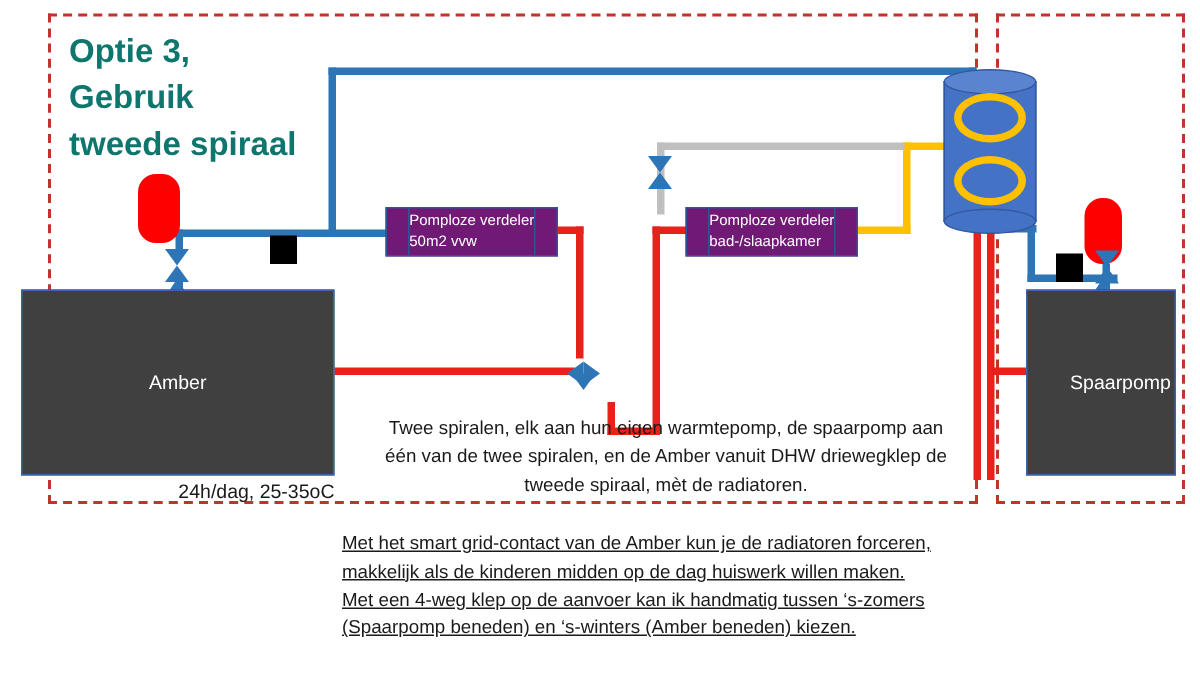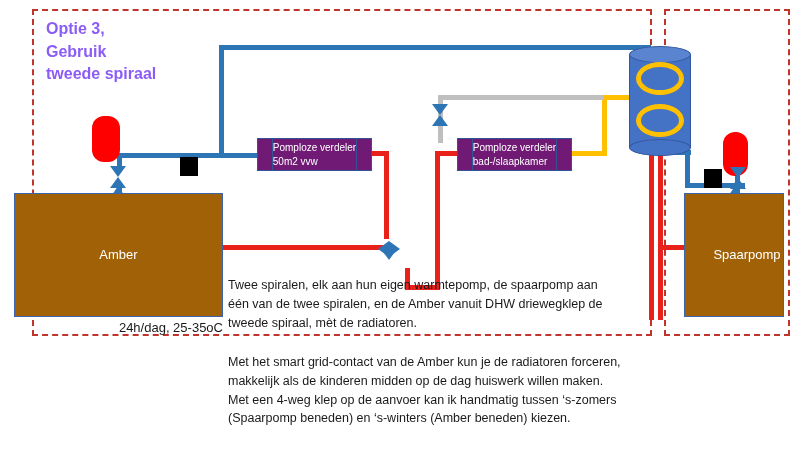--- a/index.html
+++ b/index.html
@@ -23,31 +23,31 @@
     background:transparent;
   }
   #zone-left{ left:32px;  top:9px;  width:620px; height:327px; }
   #zone-right{left:664px; top:9px;  width:126px; height:327px; }
 
   
   #title{
     position:absolute;
     left:46px; top:18px;
     width:200px;
-    font-size:16px;
+    font-size:22px;
     font-weight:bold;
     line-height:1.42;
-    color:#8b5cf6;
+    color:#0f766e;
     white-space:pre-line;
   }
 
   
   .unitbox{
     position:absolute;
-    background:#a16207;
+    background:#404040;
     border:1px solid #3c63ad;
     box-sizing:border-box;
     color:#ffffff;
     display:flex;
     align-items:center;
     justify-content:center;
     text-align:center;
     font-size:12px;
     line-height:1.3;
   }
@@ -215,22 +215,22 @@
   #lbl-bypass{ left:318px; top:84px; width:118px; font-size:11px; text-align:right;}
   #lbl-sww   { left:496px; top:54px; width:150px; font-size:13px; text-align:center;}
 
   .para{
     position:absolute;
     color:#1a1a1a;
     font-size:12.5px;
     line-height:1.5;
     white-space:pre-line;
   }
-  #para-1{ left:228px; top:276px; width:432px; }
-  #para-2{ left:228px; top:353px; width:470px; }
+  #para-1{ left:228px; top:276px; width:432px;text-align:center; }
+  #para-2{ left:228px; top:353px; width:470px;text-decoration:underline; }
 </style>
 </head>
 <body>
 
 <div id="stage">
 
   <div class="dashbox" id="zone-left"></div>
   <div class="dashbox" id="zone-right"></div>
 
   <div id="title">Optie 3,

